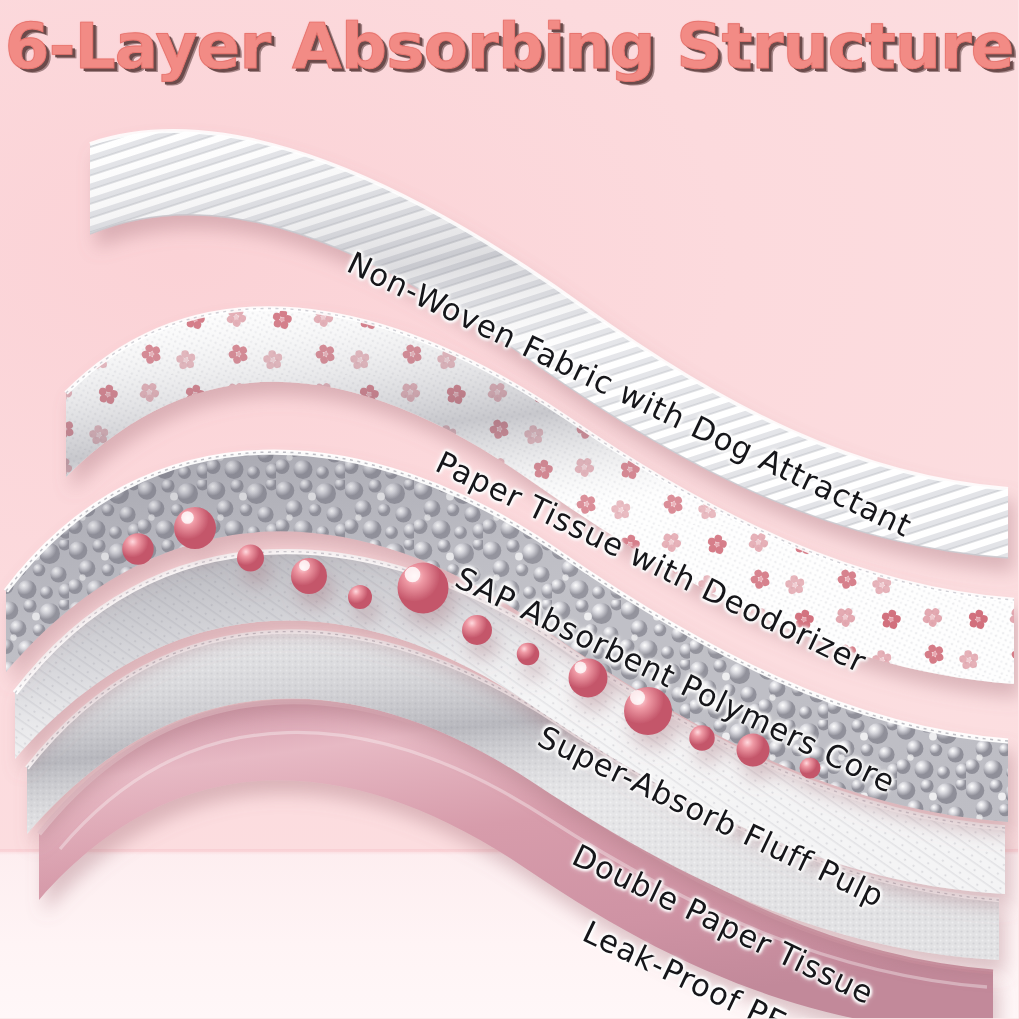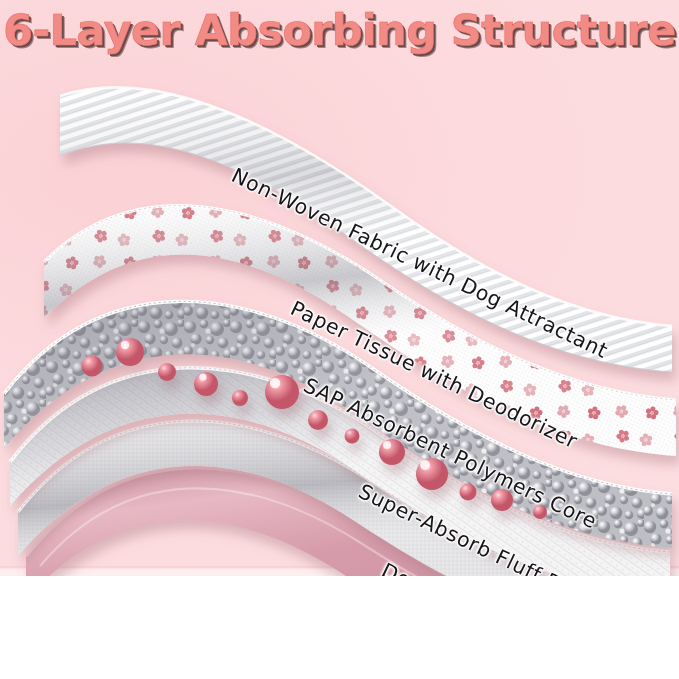--- a/index.html
+++ b/index.html
@@ -3,21 +3,21 @@
 <meta charset="utf-8">
 <style>
   html,body{margin:0;padding:0;}
   body{
     width:679px;height:679px;
     font-family:"DejaVu Sans", sans-serif;
     overflow:hidden;
   }
   #stage{
     position:relative;
-    width:679px;height:576px;
+    width:679px;height:679px;
     overflow:hidden;
     background:#fcdadc;
   }
   
   .bg-top{
     position:absolute;left:0;top:0;width:679px;height:572px;
     background:
       radial-gradient(120% 90% at 18% 30%, #fbd2d6 0%, #fcdadd 45%, #fcdfe1 100%);
   }
   .bg-bottom{

